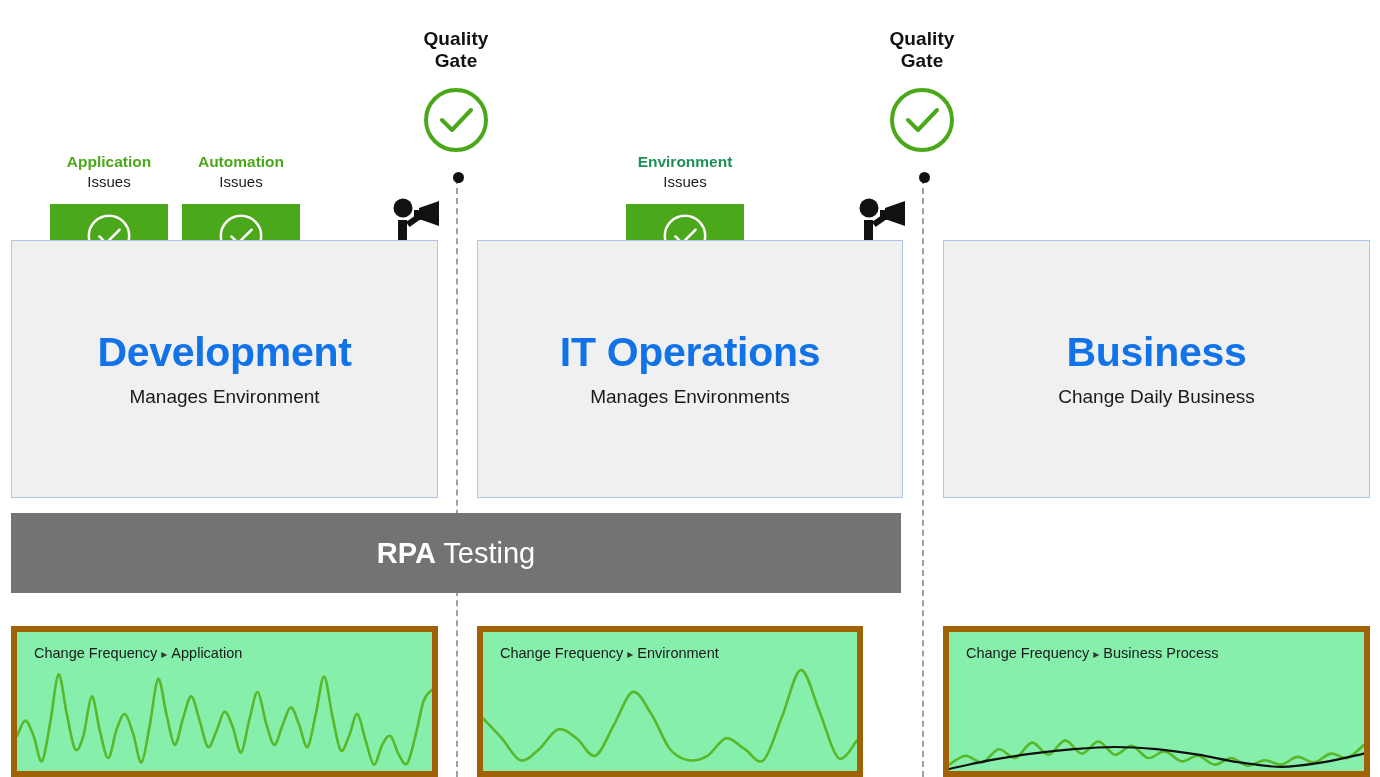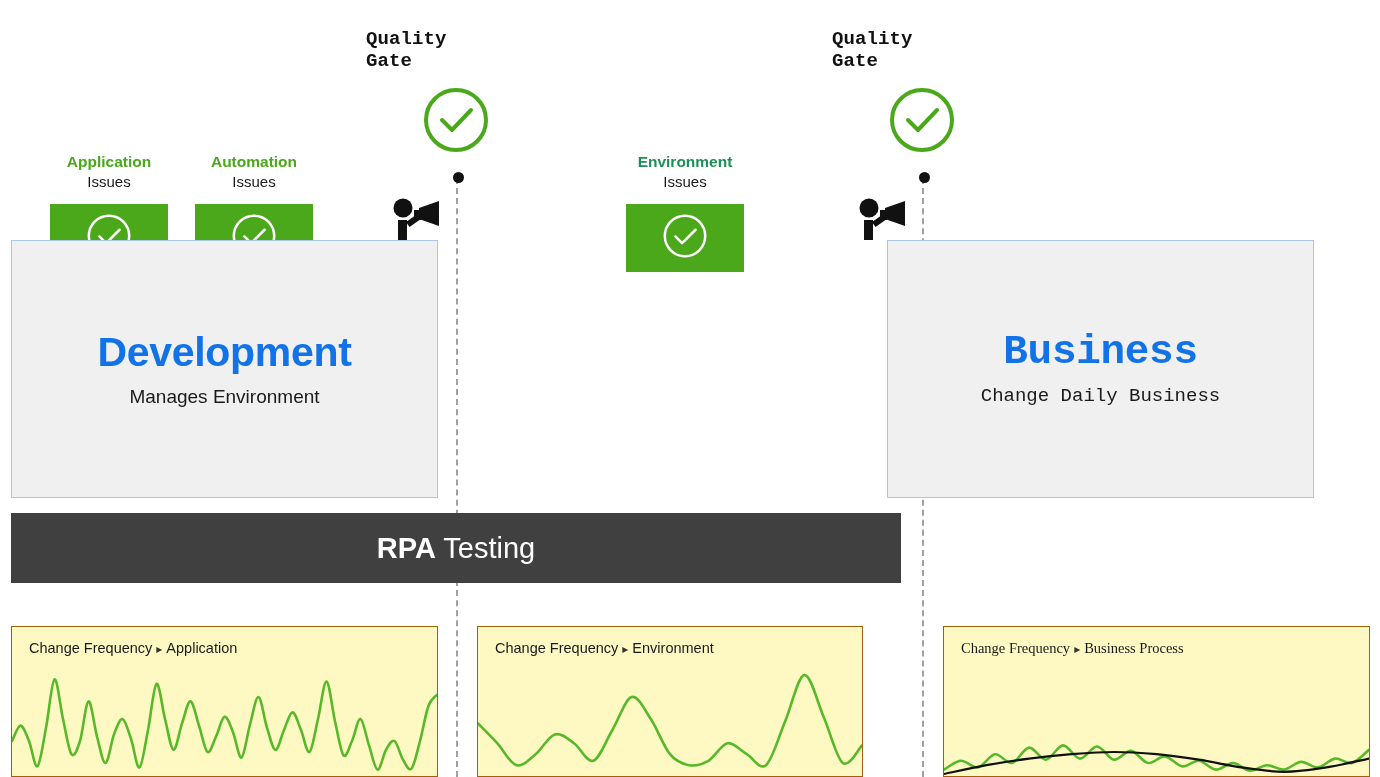--- a/index.html
+++ b/index.html
@@ -11,21 +11,21 @@
   }
   .stage{position:absolute;left:0;top:0;width:1380px;height:777px;}
 
   
   .divider{position:absolute;top:178px;width:0;height:599px;
            border-left:2px dashed #a0a0a0;}
   .divider .dot{position:absolute;left:-5.5px;top:-6px;width:11px;height:11px;
                 border-radius:50%;background:#111;}
 
   
-  .gate{position:absolute;text-align:left;width:180px;font-family:Liberation Mono, monospace;}
+  .gate{position:absolute;text-align:center;width:180px;}
   .gate .gate-label{font-size:19px;font-weight:bold;color:#111;line-height:1.18;letter-spacing:.1px;}
   .gate .gate-circle{margin:12px auto 0;width:70px;height:70px;}
 
   
   .issue{position:absolute;text-align:center;width:190px;}
   .issue .issue-top{font-size:15.5px;font-weight:bold;color:#4aa81a;line-height:1.3;}
   .issue .issue-top.teal{color:#1e8f57;}
   .issue .issue-sub{font-size:15px;color:#1a1a1a;line-height:1.35;}
   .issue .issue-box{margin:12px auto 0;width:118px;height:68px;background:#4aa81a;
                     display:flex;align-items:center;justify-content:center;}
@@ -35,29 +35,29 @@
 
   
   .panel{position:absolute;top:240px;height:258px;background:#f0f0f0;
          border:1px solid #a9c7e8;box-sizing:border-box;
          display:flex;flex-direction:column;align-items:center;justify-content:center;}
   .panel .p-title{font-size:41px;font-weight:bold;color:#1273e8;line-height:1;
                   margin-bottom:14px;letter-spacing:-.3px;}
   .panel .p-sub{font-size:19px;color:#1a1a1a;line-height:1;}
 
   
-  .banner{position:absolute;top:513px;height:70px;background:#404040;
+  .banner{position:absolute;top:513px;height:80px;background:#737373;
           display:flex;align-items:center;justify-content:center;box-sizing:border-box;}
   .banner .b-text{font-size:29px;color:#ffffff;line-height:1;}
   .banner .b-strong{font-weight:bold;}
   .banner .b-norm{font-weight:normal;}
 
   
-  .chart-card{position:absolute;top:626px;height:151px;background:#fef9c3;
-              border:1px solid #a16207;box-sizing:border-box;overflow:hidden;}
+  .chart-card{position:absolute;top:626px;height:151px;background:#86efac;
+              border:6px solid #a16207;box-sizing:border-box;overflow:hidden;}
   .chart-card .c-label{position:absolute;left:17px;top:13px;font-size:14.5px;color:#1a1a1a;
                        white-space:nowrap;}
   .chart-card .c-label .sep{font-size:12px;color:#333;padding:0 4px;}
   .chart-card .c-svg{position:absolute;left:0;bottom:0;width:100%;height:118px;}
 </style>
 </head>
 <body>
 
 <div class="stage">
 
@@ -100,21 +100,21 @@
     <div class="issue-box">
       <span>
         <svg viewBox="0 0 52 52" width="50" height="50">
           <circle cx="26" cy="26" r="21" fill="none" stroke="#ffffff" stroke-width="2.6"></circle>
           <path d="M16 26.5 L23 33.5 L37 19.5" fill="none" stroke="#ffffff" stroke-width="2.6" stroke-linecap="round" stroke-linejoin="round"></path>
         </svg>
       </span>
     </div>
   </div>
 
-  <div class="issue" style="left:159px;top:152px;">
+  <div class="issue" style="left:146px;top:152px;">
     <div class="issue-top">Automation</div>
     <div class="issue-sub">Issues</div>
     <div class="issue-box">
       <span>
         <svg viewBox="0 0 52 52" width="50" height="50">
           <circle cx="26" cy="26" r="21" fill="none" stroke="#ffffff" stroke-width="2.6"></circle>
           <path d="M16 26.5 L23 33.5 L37 19.5" fill="none" stroke="#ffffff" stroke-width="2.6" stroke-linecap="round" stroke-linejoin="round"></path>
         </svg>
       </span>
     </div>
@@ -149,21 +149,25 @@
       <path d="M17 26 l10 -7 l3.5 5 l-10 7 z" fill="#111"></path>
       <path d="M30 12 L50 5 L50 30 L30 23 z" fill="#111"></path>
       <path d="M25 14 h7 v10 h-7 z" fill="#111"></path>
     </svg>
   </div>
 
   <div class="panel" style="left:11px;width:427px;">
     <div class="p-title">Development</div>
     <div class="p-sub">Manages Environment</div>
   </div>
-  <div class="panel" style="left:887px;width:427px;font-family:Liberation Mono, monospace;">
+  <div class="panel" style="left:477px;width:426px;">
+    <div class="p-title">IT Operations</div>
+    <div class="p-sub">Manages Environments</div>
+  </div>
+  <div class="panel" style="left:943px;width:427px;">
     <div class="p-title">Business</div>
     <div class="p-sub">Change Daily Business</div>
   </div>
 
   <div class="banner" style="left:11px;width:890px;">
     <div class="b-text"><span class="b-strong">RPA</span><span class="b-norm"> Testing</span></div>
   </div>
 
   <div class="chart-card" style="left:11px;width:427px;">
     <div class="c-label"><span>Change Frequency</span><span class="sep">▸</span><span>Application</span></div>
@@ -172,21 +176,21 @@
       </svg>
   </div>
 
   <div class="chart-card" style="left:477px;width:386px;">
     <div class="c-label"><span>Change Frequency</span><span class="sep">▸</span><span>Environment</span></div>
     <svg class="c-svg" viewBox="0 0 426 118" preserveAspectRatio="none">
         <path d="M 0.00 65.40 C 3.55 68.70, 14.20 78.23, 21.30 85.20 C 28.40 92.17, 35.50 105.37, 42.60 107.20 C 49.70 109.03, 56.80 101.33, 63.90 96.20 C 71.00 91.07, 78.10 78.23, 85.20 76.40 C 92.30 74.57, 99.40 80.80, 106.50 85.20 C 113.60 89.60, 120.70 105.00, 127.80 102.80 C 134.90 100.60, 142.00 82.63, 149.10 72.00 C 156.20 61.37, 163.30 40.83, 170.40 39.00 C 177.50 37.17, 184.60 51.47, 191.70 61.00 C 198.80 70.53, 205.90 88.50, 213.00 96.20 C 220.10 103.90, 227.20 106.10, 234.30 107.20 C 241.40 108.30, 248.50 106.47, 255.60 102.80 C 262.70 99.13, 269.80 86.30, 276.90 85.20 C 284.00 84.10, 291.10 92.53, 298.20 96.20 C 305.30 99.87, 312.40 112.70, 319.50 107.20 C 326.60 101.70, 333.70 78.23, 340.80 63.20 C 347.90 48.17, 355.00 17.73, 362.10 17.00 C 369.20 16.27, 376.30 44.13, 383.40 58.80 C 390.50 73.47, 397.60 100.23, 404.70 105.00 C 411.80 109.77, 422.45 90.33, 426.00 87.40" fill="none" stroke="#57b82a" stroke-width="2.6" stroke-linecap="round" stroke-linejoin="round" vector-effect="non-scaling-stroke"></path>
       </svg>
   </div>
 
-  <div class="chart-card" style="left:943px;width:427px;font-family:Liberation Serif, serif;">
+  <div class="chart-card" style="left:943px;width:427px;">
     <div class="c-label"><span>Change Frequency</span><span class="sep">▸</span><span>Business Process</span></div>
     <svg class="c-svg" viewBox="0 0 427 118" preserveAspectRatio="none">
         <path d="M 0.00 111.60 C 2.85 110.13, 11.39 103.17, 17.08 102.80 C 22.77 102.43, 28.47 110.50, 34.16 109.40 C 39.85 108.30, 45.55 96.93, 51.24 96.20 C 56.93 95.47, 62.63 106.10, 68.32 105.00 C 74.01 103.90, 79.71 90.15, 85.40 89.60 C 91.09 89.05, 96.79 102.07, 102.48 101.70 C 108.17 101.33, 113.87 87.58, 119.56 87.40 C 125.25 87.22, 130.95 100.42, 136.64 100.60 C 142.33 100.78, 148.03 88.32, 153.72 88.50 C 159.41 88.68, 165.11 100.97, 170.80 101.70 C 176.49 102.43, 182.19 92.35, 187.88 92.90 C 193.57 93.45, 199.27 104.08, 204.96 105.00 C 210.65 105.92, 216.35 97.85, 222.04 98.40 C 227.73 98.95, 233.43 107.57, 239.12 108.30 C 244.81 109.03, 250.51 102.25, 256.20 102.80 C 261.89 103.35, 267.59 111.23, 273.28 111.60 C 278.97 111.97, 284.67 104.82, 290.36 105.00 C 296.05 105.18, 301.75 112.33, 307.44 112.70 C 313.13 113.07, 318.83 107.38, 324.52 107.20 C 330.21 107.02, 335.91 112.15, 341.60 111.60 C 347.29 111.05, 352.99 104.27, 358.68 103.90 C 364.37 103.53, 370.07 109.95, 375.76 109.40 C 381.45 108.85, 387.15 101.33, 392.84 100.60 C 398.53 99.87, 404.23 106.47, 409.92 105.00 C 415.61 103.53, 424.15 94.00, 427.00 91.80" fill="none" stroke="#57b82a" stroke-width="2.6" stroke-linecap="round" stroke-linejoin="round" vector-effect="non-scaling-stroke"></path>
         <path d="M 0.00 116.00 C 7.12 114.53, 28.47 109.77, 42.70 107.20 C 56.93 104.63, 71.17 102.43, 85.40 100.60 C 99.63 98.77, 113.87 97.30, 128.10 96.20 C 142.33 95.10, 156.57 94.00, 170.80 94.00 C 185.03 94.00, 199.27 94.92, 213.50 96.20 C 227.73 97.48, 241.97 99.50, 256.20 101.70 C 270.43 103.90, 284.67 107.38, 298.90 109.40 C 313.13 111.42, 327.37 113.80, 341.60 113.80 C 355.83 113.80, 370.07 111.60, 384.30 109.40 C 398.53 107.20, 419.88 102.07, 427.00 100.60" fill="none" stroke="#111111" stroke-width="2.2" stroke-linecap="round" stroke-linejoin="round" vector-effect="non-scaling-stroke"></path>
       </svg>
   </div>
 
 </div>
 
 </body></html>

